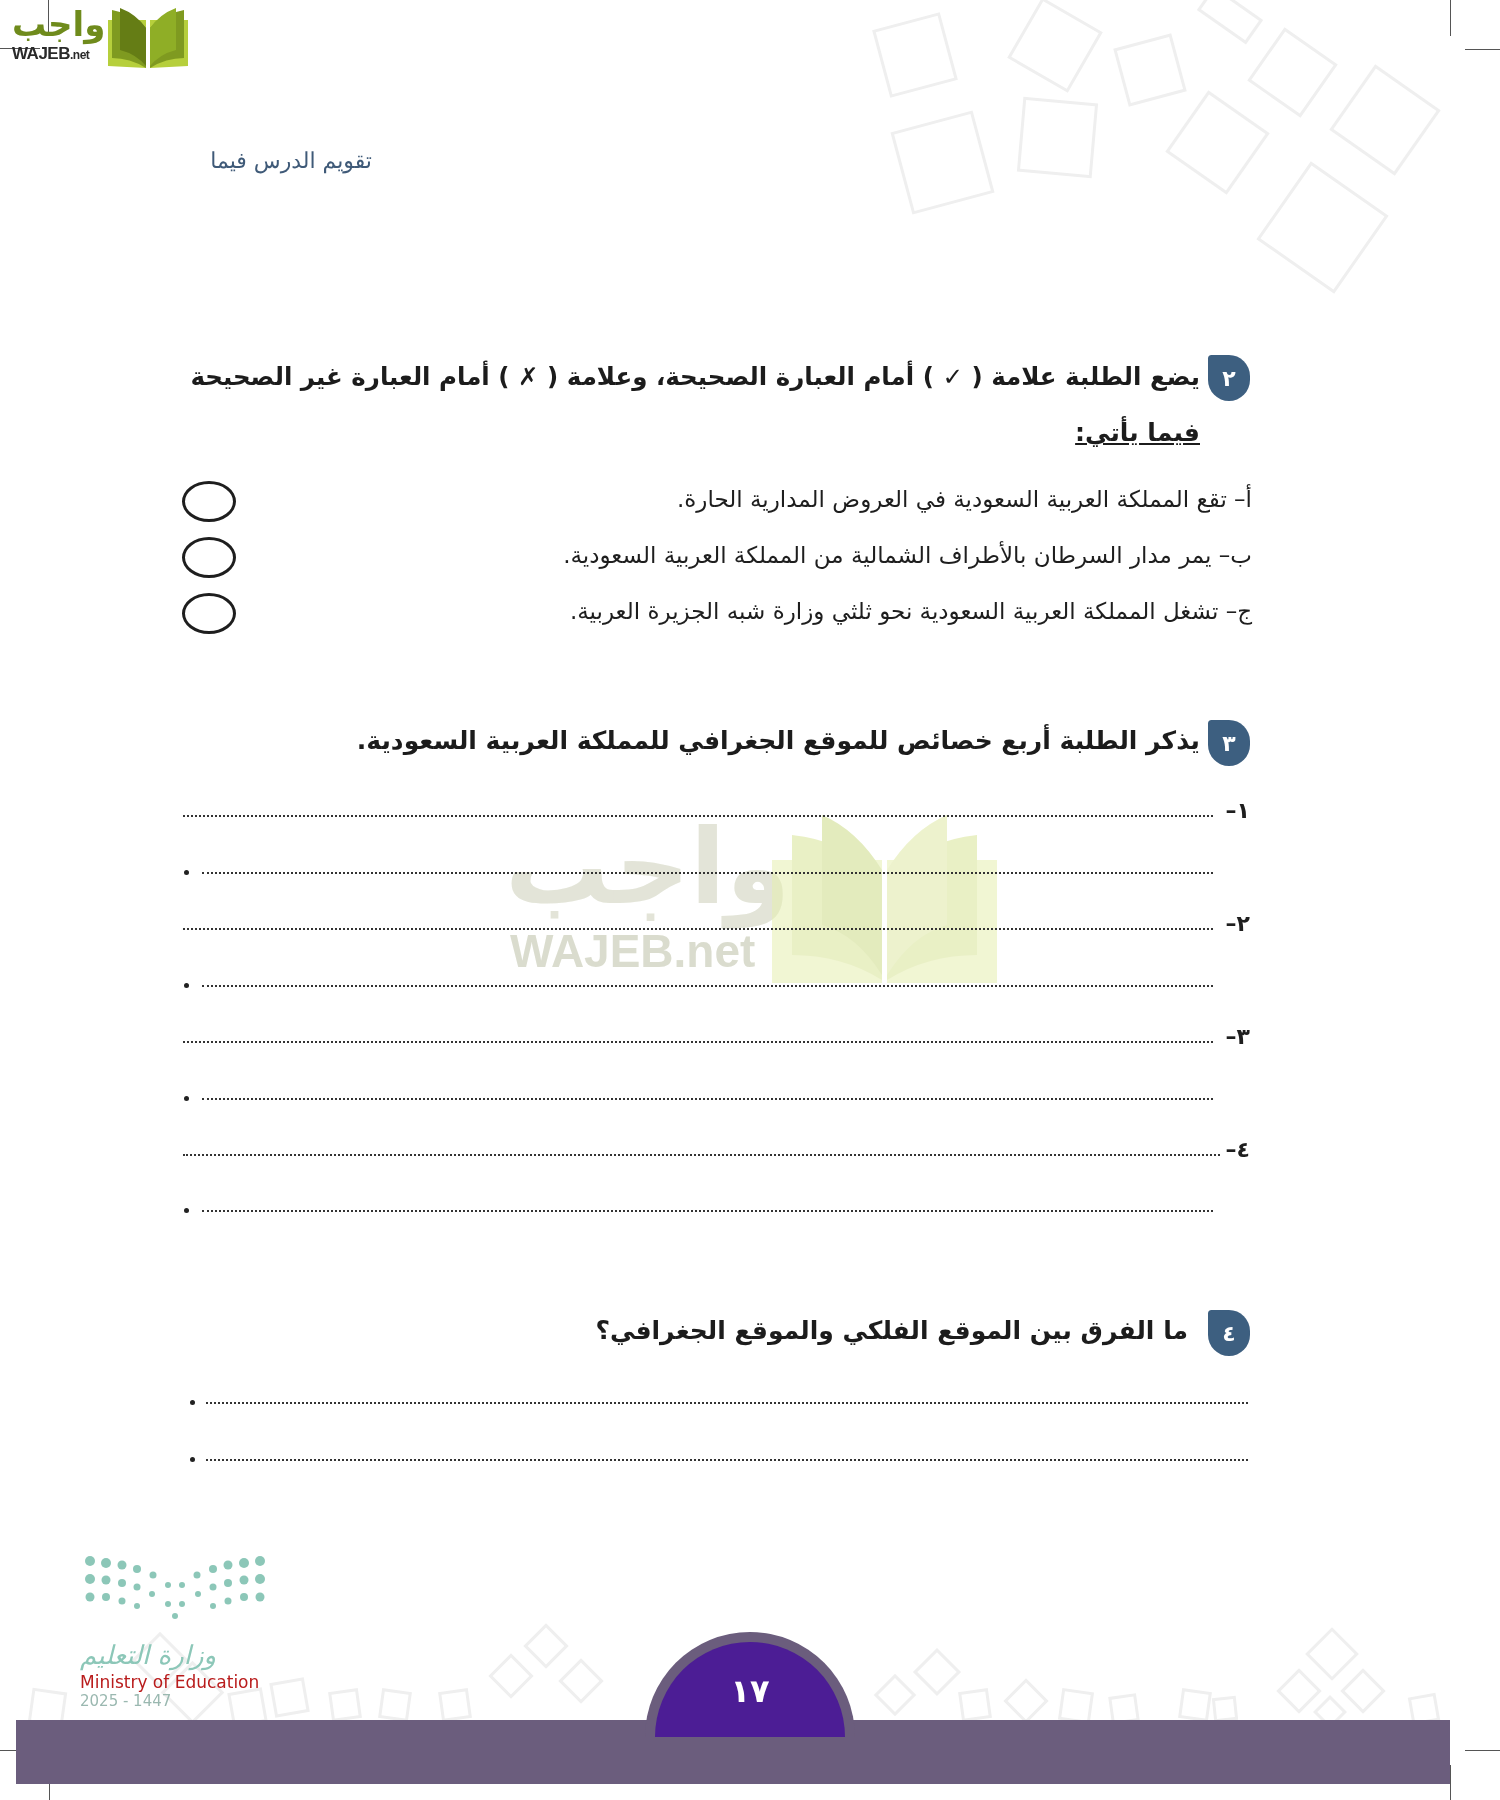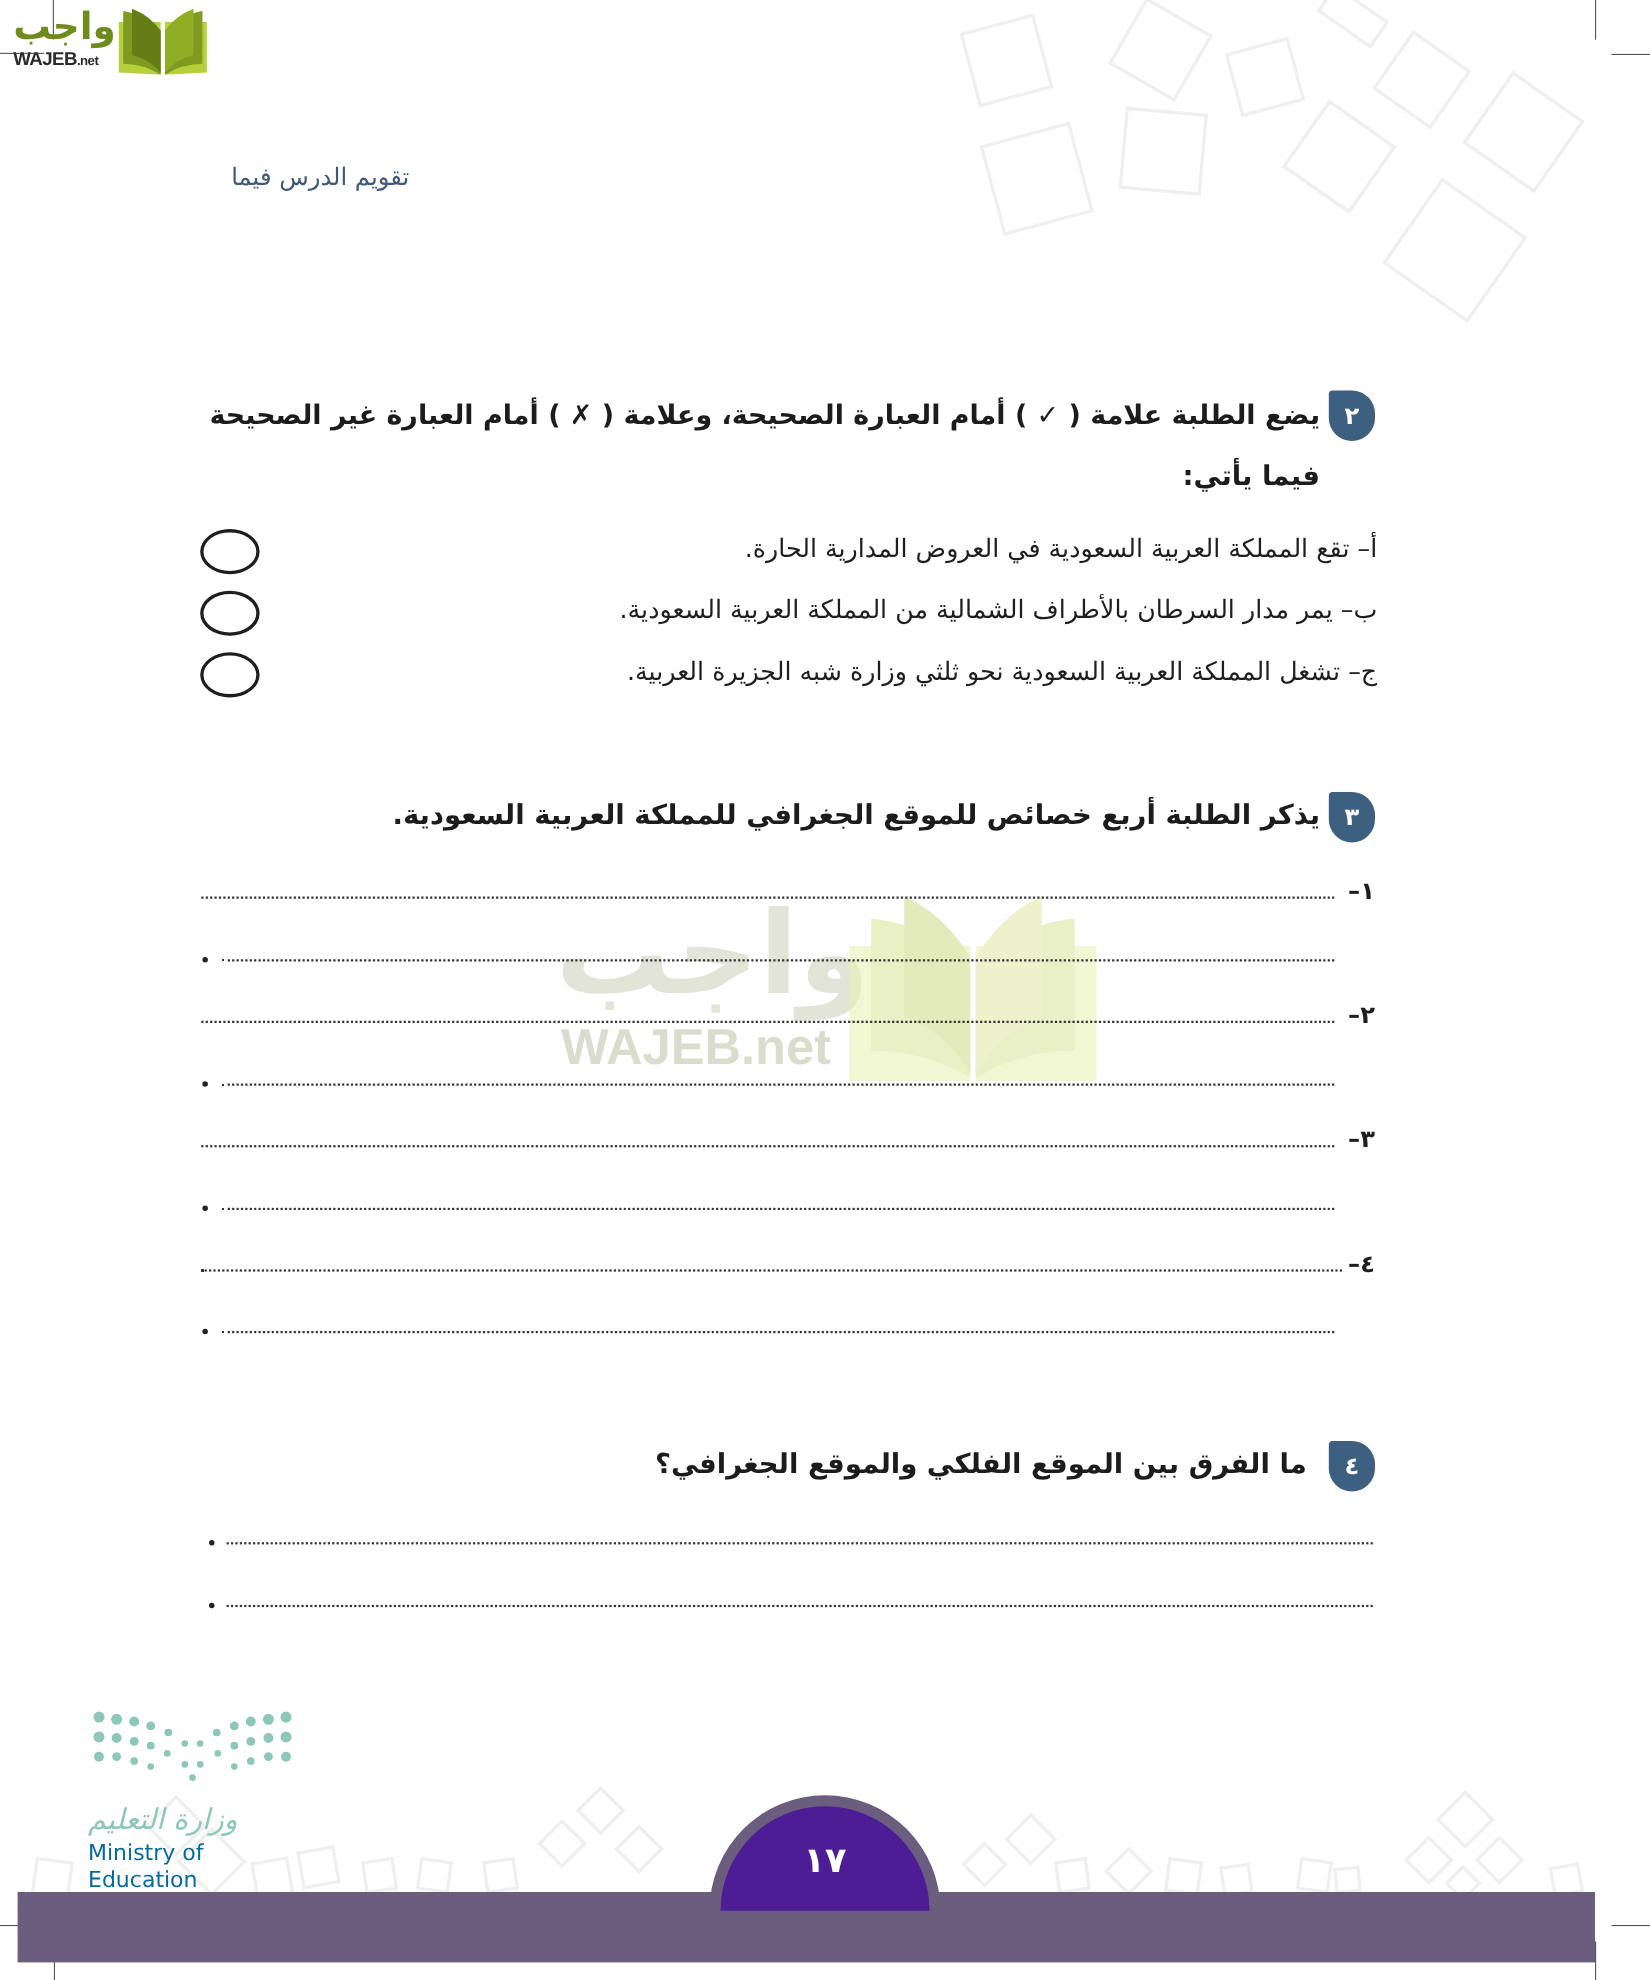--- a/index.html
+++ b/index.html
@@ -39,21 +39,21 @@
 
   
   .wm-ar { position: absolute; left: 505px; top: 812px; font-size: 104px; font-weight: bold; color: #e0e2d4; direction: rtl; font-family: "DejaVu Sans", sans-serif; line-height: 110px; opacity: 0.9; }
   .wm-en { position: absolute; left: 510px; top: 924px; font-size: 46px; font-weight: bold; color: #d9dbcc; font-family: "Liberation Sans", sans-serif; opacity: 0.95; }
   .wm-book { position: absolute; left: 772px; top: 815px; width: 225px; height: 168px; opacity: 0.55; }
 
   
   .ministry { position: absolute; left: 80px; top: 1555px; width: 200px; }
   .ministry-dots { width: 190px; height: 75px; }
   .ministry-ar { font-size: 26px; color: #8cc7b8; direction: rtl; text-align: left; font-family: "DejaVu Sans", sans-serif; margin-top: 6px; font-style: italic; }
-  .ministry-en { font-size: 20px; color: #0369a1; font-family: "DejaVu Sans", sans-serif; margin-top: 2px; }
+  .ministry-en { font-size: 17px; color: #b91c1c; font-family: "DejaVu Sans", sans-serif; margin-top: 2px; }
   .ministry-year { font-size: 15px; color: #9ab8b0; font-family: "DejaVu Sans", sans-serif; }
 
   
   .footer-bar { position: absolute; left: 16px; top: 1720px; width: 1434px; height: 64px; background: #6b5d7d; }
   .page-semi { position: absolute; left: 645px; top: 1632px; width: 210px; height: 105px; background: #6b5d7d; border-radius: 105px 105px 0 0; }
   .page-semi-inner { position: absolute; left: 10px; top: 10px; width: 190px; height: 95px; background: #4c1d95; border-radius: 95px 95px 0 0; }
   .page-num { position: absolute; left: 0; top: 30px; width: 100%; text-align: center; color: #fff; font-size: 32px; font-weight: bold; font-family: "DejaVu Sans", sans-serif; }
 </style>
 </head>
 <body>
@@ -120,21 +120,21 @@
     <path d="M14 2 Q30 8 40 22 L40 60 Q30 48 14 44 Z" fill="#657d15"></path>
     <path d="M70 2 Q54 8 44 22 L44 60 Q54 48 70 44 Z" fill="#8fae26"></path>
   </svg>
 </div>
 
 <div class="lesson-title">تقويم الدرس فيما</div>
 
 <section>
   <div class="badge" style="left:1208px; top:355px;">٢</div>
   <div class="q-title" style="right:300px; top:362px; font-size:24.5px;">يضع الطلبة علامة ( ✓ ) أمام العبارة الصحيحة، وعلامة ( ✗ ) أمام العبارة غير الصحيحة</div>
-  <div class="q-title" style="right:300px; top:418px;">فيما يأتي:</div>
+  <div class="q-title" style="right:300px; top:418px;text-decoration:underline;">فيما يأتي:</div>
 
   <div class="stmt" style="right:248px; top:486px;">
     <span>أ–</span>
     <span>تقع المملكة العربية السعودية في العروض المدارية الحارة.</span>
   </div>
   <div class="oval" style="left:182px; top:481px;"></div>
 
   <div class="stmt" style="right:248px; top:542px;">
     <span>ب–</span>
     <span>يمر مدار السرطان بالأطراف الشمالية من المملكة العربية السعودية.</span>

